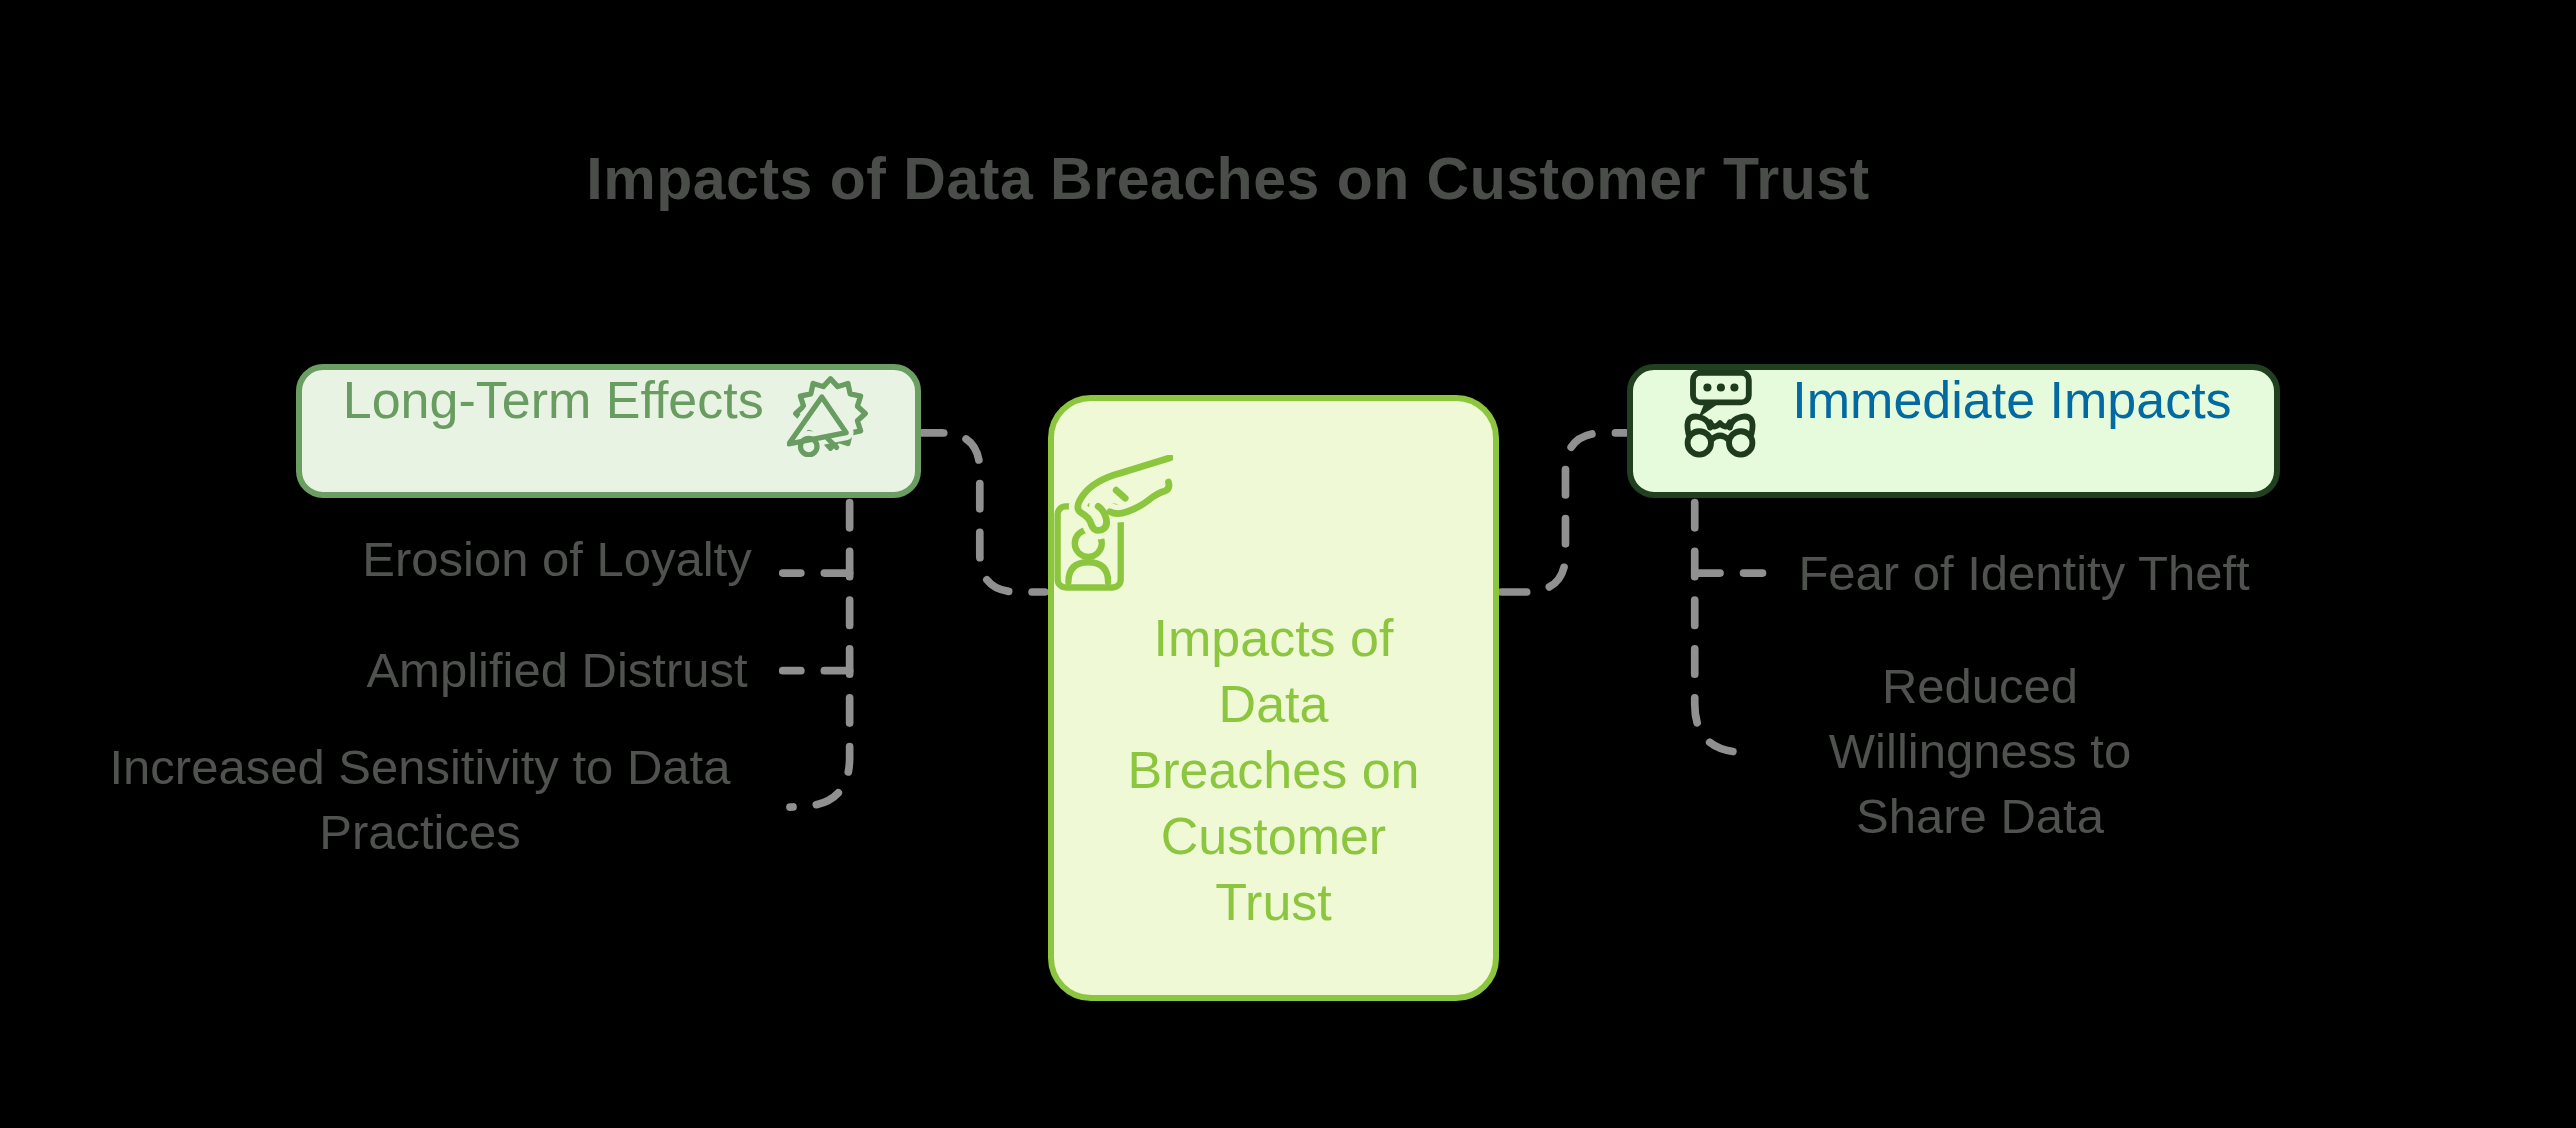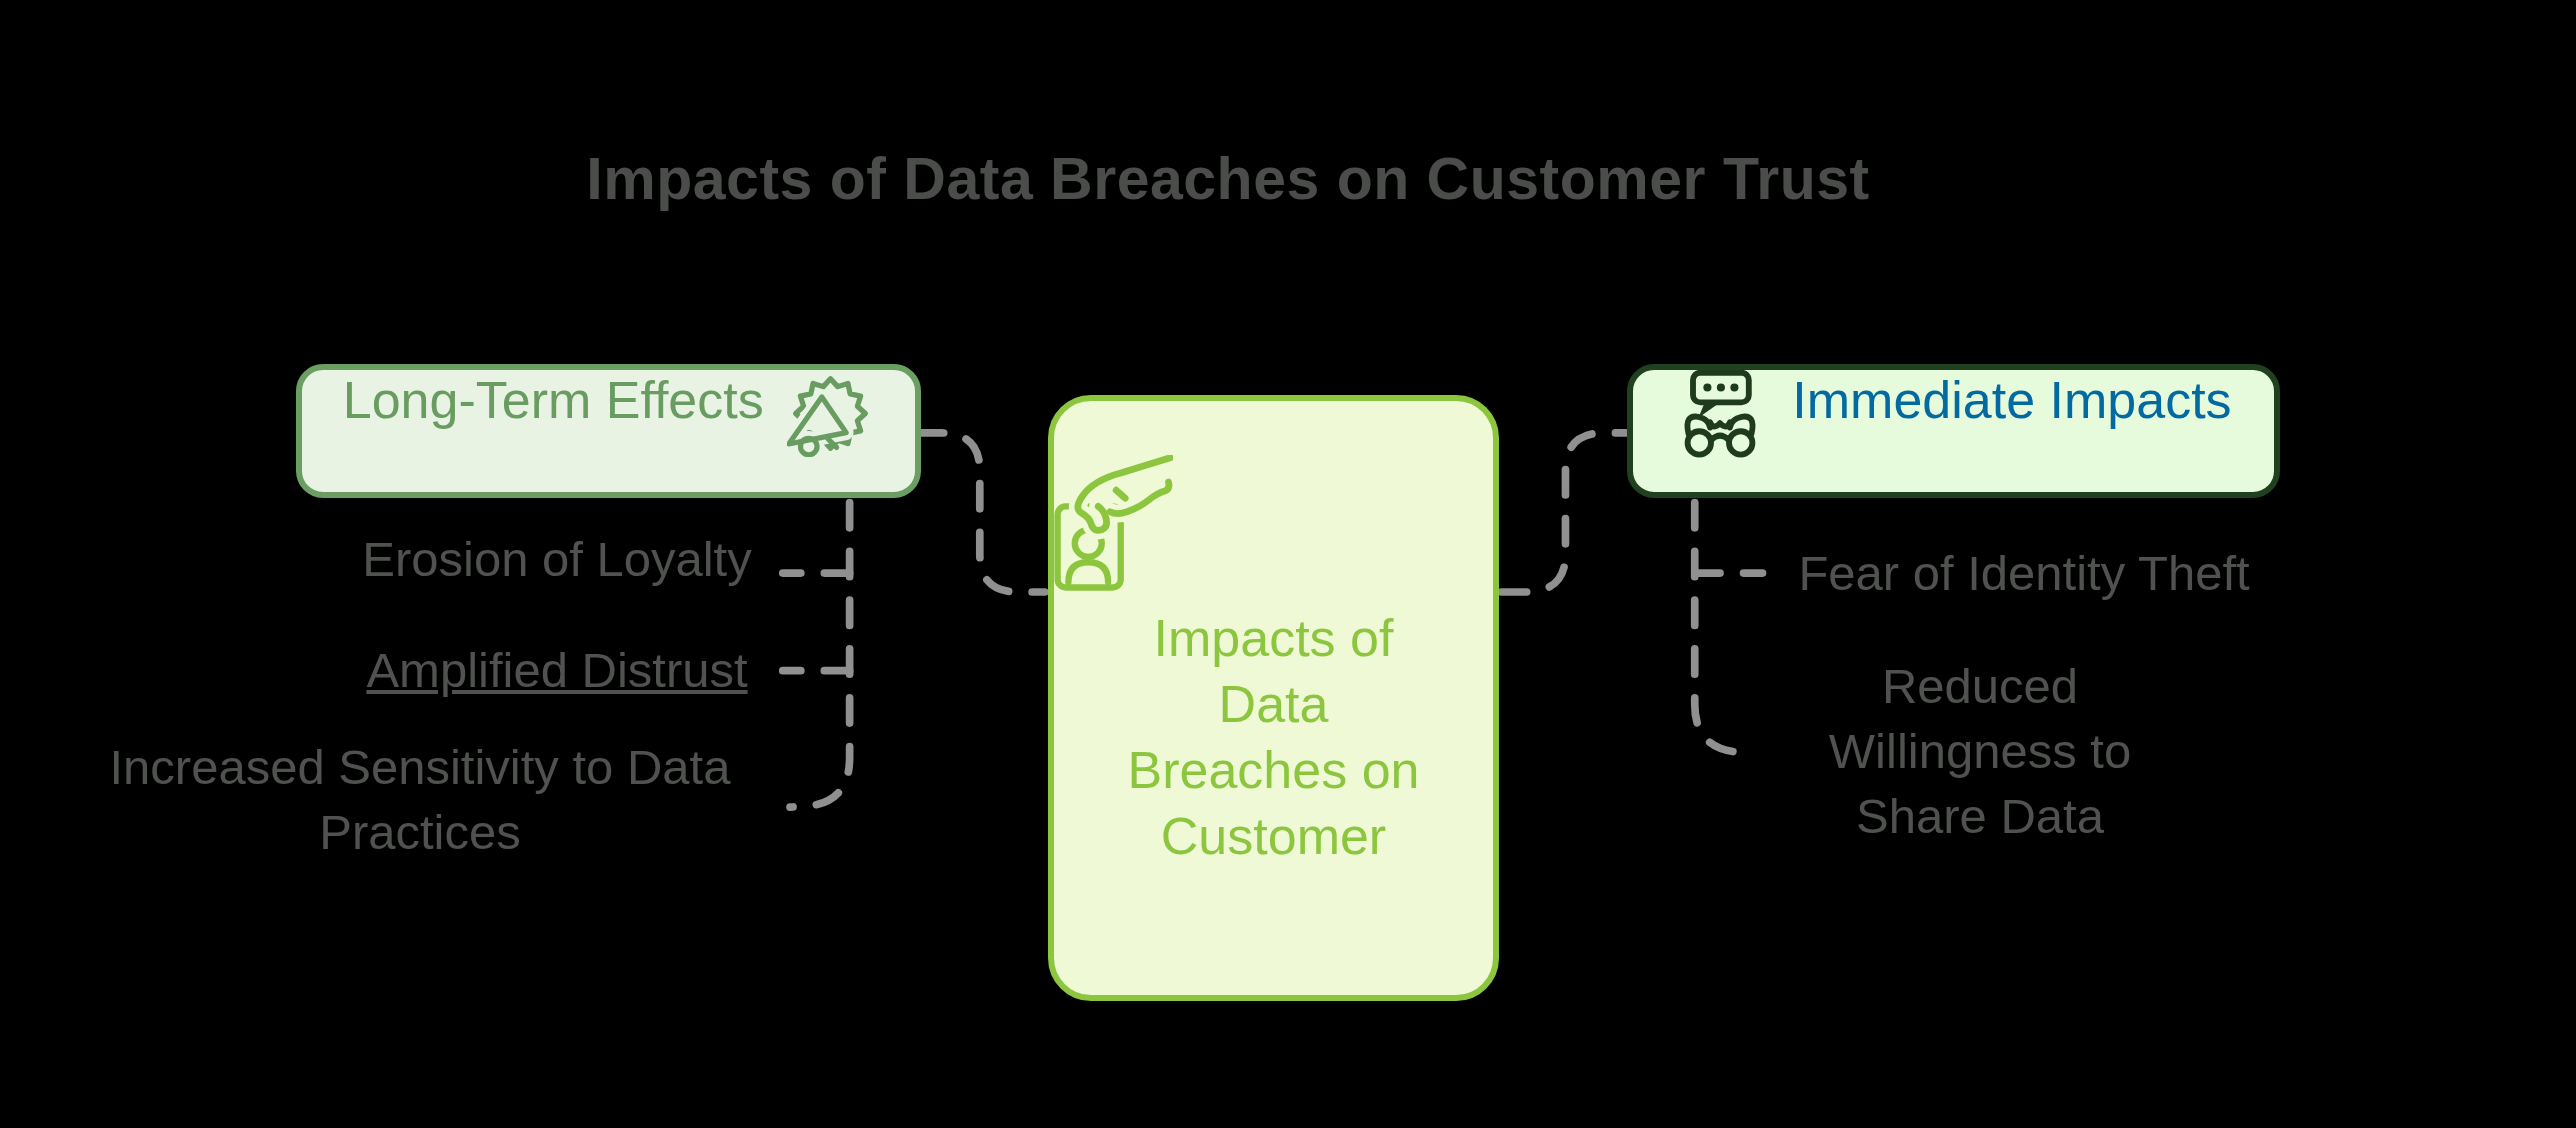--- a/index.html
+++ b/index.html
@@ -52,21 +52,21 @@
     text-align:center;
   }
   .center-text div{white-space:nowrap;}
   .child{
     position:absolute;z-index:2;
     color:#4f524f;font-size:49px;line-height:65px;
     text-align:center;
   }
   .child div{white-space:nowrap;}
   .c-l0{left:343px;top:527px;width:428px;}
-  .c-l1{left:343px;top:638px;width:428px;text-decoration:underline;}
+  .c-l1{left:343px;top:638px;width:428px;}
   .c-l2{left:78px; top:735px;width:684px;}
   .c-r0{left:1768px;top:541px;width:512px;}
   .c-r1{left:1745px;top:654px;width:470px;}
   .icon{display:block;flex:0 0 auto;}
 </style>
 </head>
 <body>
 
 <h1 class="title">Impacts of Data Breaches on Customer Trust</h1>
 
@@ -116,20 +116,21 @@
       <path d="M129,3 L74,20 Q44,28 32,45 Q22,59 30,64 Q39,69 41,76 Q44,86 53,83 Q61,79 57,68 Q55,61 49,57"></path>
       <path d="M62,63 Q70,67 81,63 Q97,57 105,50 Q115,42 123,40 Q129,38 127,30"></path>
       <path d="M69,39 L79,48"></path>
     </g>
   </svg>
   <div class="center-text">
     <div>Impacts of</div>
     <div>Data</div>
     <div>Breaches on</div>
     <div>Customer</div>
+    <div>Trust</div>
   </div>
 </div>
 
 <div class="node node-right">
   <svg class="icon" width="90" height="90" viewBox="0 0 100 100">
     <g fill="none" stroke="#1e3c1d" stroke-width="6.5" stroke-linejoin="round" stroke-linecap="round">
       <rect x="20" y="3" width="62" height="33" rx="8"></rect>
       <path d="M15,71 Q10,49 26,52 Q37,54 39,64"></path>
       <path d="M85,71 Q90,49 74,52 Q63,54 61,64"></path>
       <path d="M39,58 Q43,67 50,59 Q57,67 61,58"></path>

